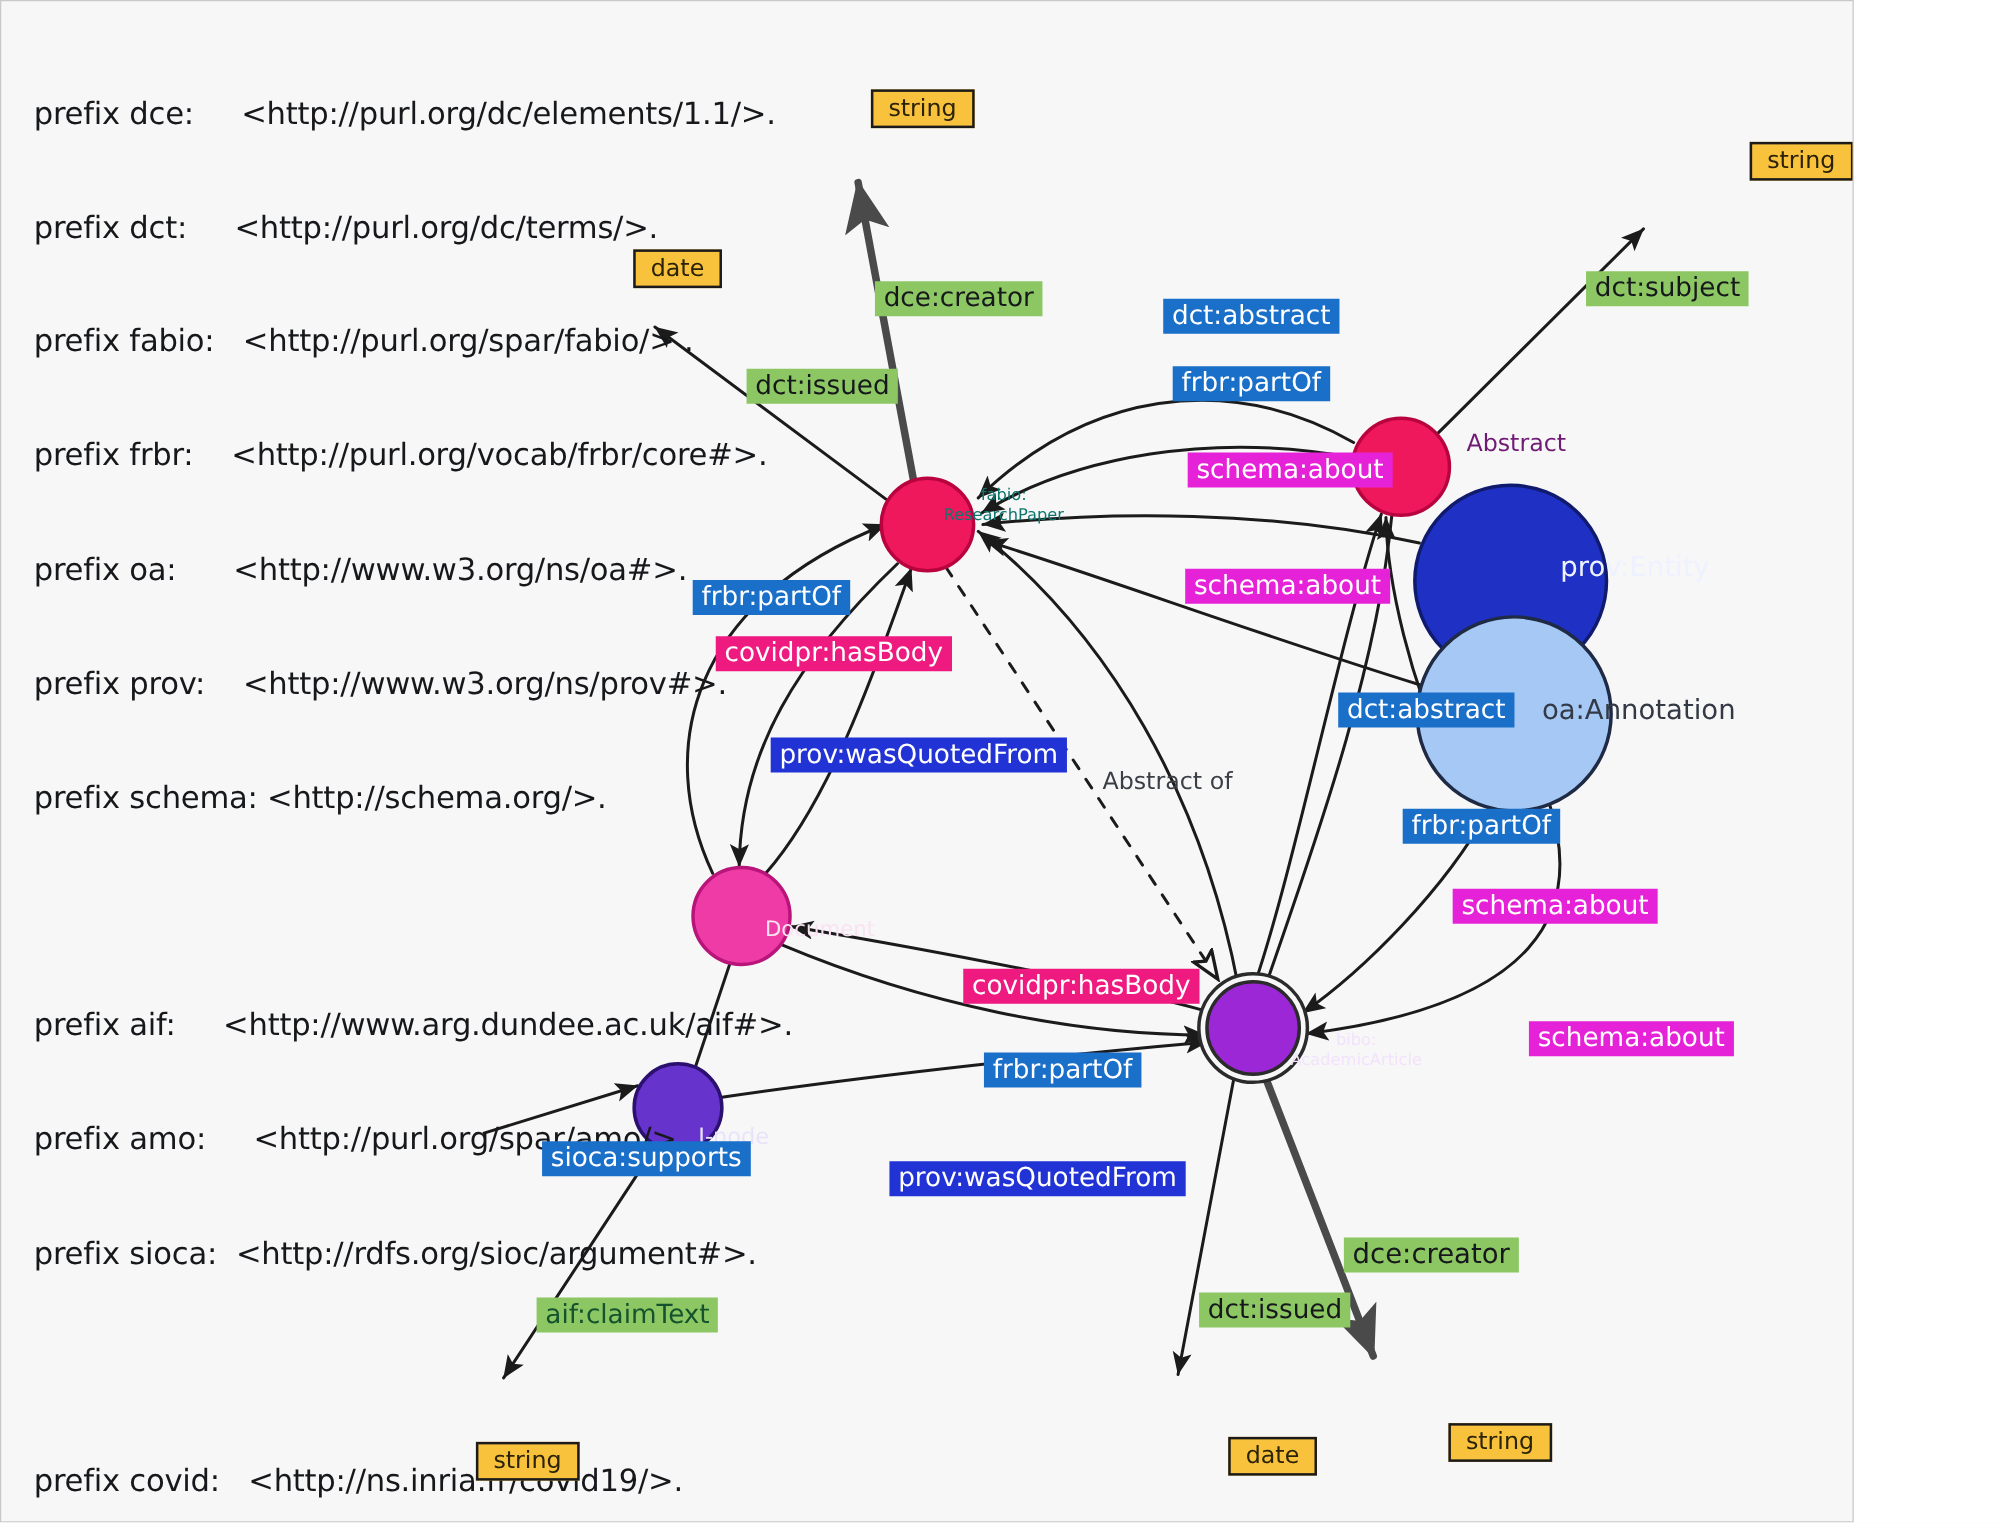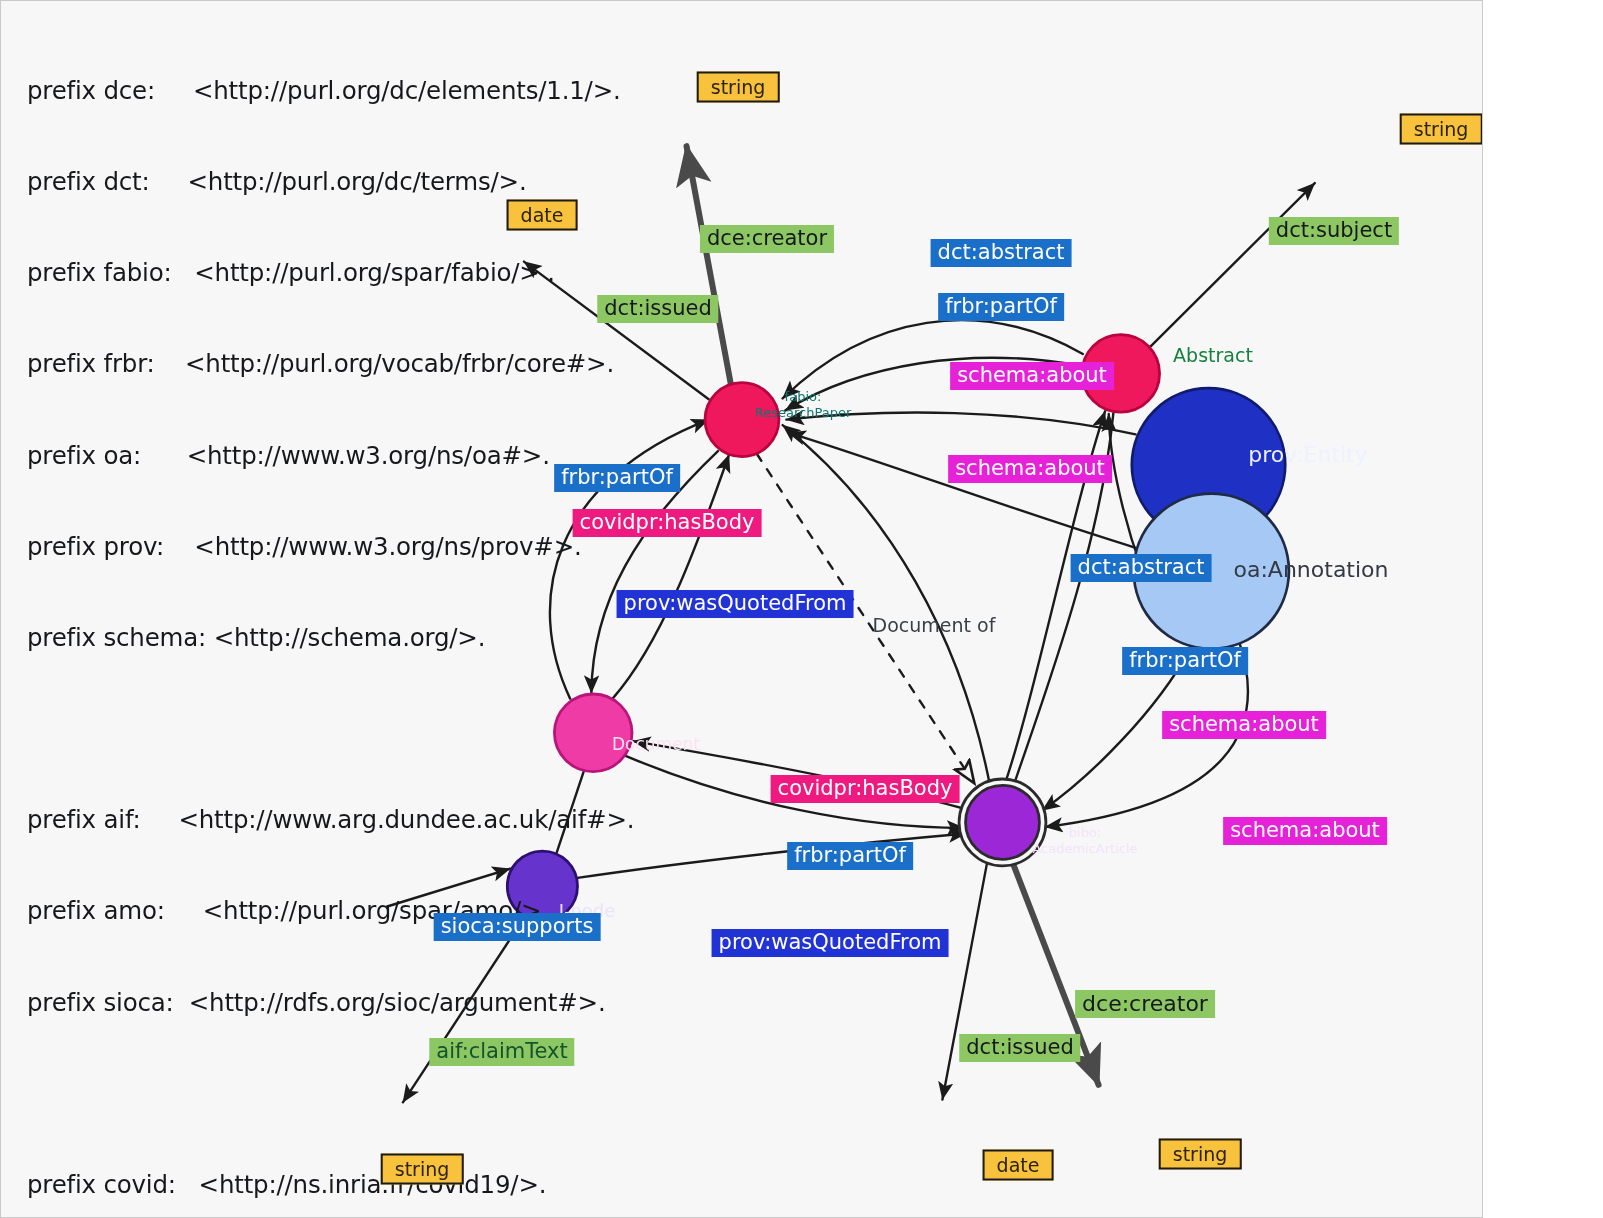--- a/index.html
+++ b/index.html
@@ -176,21 +176,21 @@
     <div class="prefix-line">prefix amo:     &lt;http://purl.org/spar/amo/&gt;.</div>
     <div class="prefix-line">prefix sioca:  &lt;http://rdfs.org/sioc/argument#&gt;.</div>
     <div class="prefix-gap"></div>
     <div class="prefix-line">prefix covid:   &lt;http://ns.inria.fr/covid19/&gt;.</div>
     
   </div>
 
   <div id="nodes-layer">
       <div class="node-label" style="left: 802px; top: 404px; font-size: 13px; line-height: 16px; color: #0f766e;">fabio:
 ResearchPaper</div>
-      <div class="node-label" style="left: 1212px; top: 354px; font-size: 19px; line-height: 22px; color: #15803d;">Abstract</div>
+      <div class="node-label" style="left: 1212px; top: 354px; font-size: 19px; line-height: 22px; color: #701a75;">Abstract</div>
       <div class="node-label" style="left: 1307px; top: 453px; font-size: 22px; line-height: 25px; color: rgb(238, 241, 255);">prov:Entity</div>
       <div class="node-label" style="left: 1310px; top: 568px; font-size: 22px; line-height: 25px; color: rgb(51, 58, 69);">oa:Annotation</div>
       <div class="node-label" style="left: 641px; top: 743px; font-size: 17px; line-height: 20px; color: rgb(251, 226, 241); padding-left: 28px;">Document</div>
       <div class="node-label" style="left: 586px; top: 909px; font-size: 18px; line-height: 21px; color: rgb(233, 226, 251);">I-node</div>
       <div class="node-label" style="left: 1084px; top: 840px; font-size: 13px; line-height: 16px; color: rgb(243, 226, 251);">bibo:
 AcademicArticle</div>
     </div>
   <div id="literals-layer">
       <div class="literal-box" style="left: 737px; top: 86px;">string</div>
       <div class="literal-box" style="left: 541px; top: 214px;">date</div>
@@ -216,16 +216,16 @@
       <div class="edge-label" style="left: 1304px; top: 830px; background: rgb(230, 34, 216); color: rgb(255, 255, 255); font-size: 21px;">schema:about</div>
       <div class="edge-label" style="left: 864px; top: 788px; background: rgb(238, 26, 128); color: rgb(255, 255, 255); font-size: 21px;">covidpr:hasBody</div>
       <div class="edge-label" style="left: 849px; top: 855px; background: rgb(26, 111, 201); color: rgb(255, 255, 255); font-size: 21px;">frbr:partOf</div>
       <div class="edge-label" style="left: 468px; top: 926px; background: rgb(26, 111, 201); color: rgb(255, 255, 255); font-size: 21px; margin-left: 48px;">sioca:supports</div>
       <div class="edge-label" style="left: 829px; top: 942px; background: rgb(34, 51, 214); color: rgb(255, 255, 255); font-size: 21px;">prov:wasQuotedFrom</div>
       <div class="edge-label" style="left: 1144px; top: 1003px; background: rgb(140, 199, 99); color: rgb(22, 24, 27); font-size: 22px;">dce:creator</div>
       <div class="edge-label" style="left: 1019px; top: 1047px; background: rgb(140, 199, 99); color: rgb(22, 24, 27); font-size: 21px;">dct:issued</div>
       <div class="edge-label" style="left: 501px; top: 1051px; background: rgb(140, 199, 99); color: #14532d; font-size: 21px;">aif:claimText</div>
     </div>
   <div id="notes-layer">
-      <div class="plain-note" style="left: 933px; top: 624px;">Document of</div>
+      <div class="plain-note" style="left: 933px; top: 624px;">Abstract of</div>
     </div>
 
 </div>
 
 </body></html>

